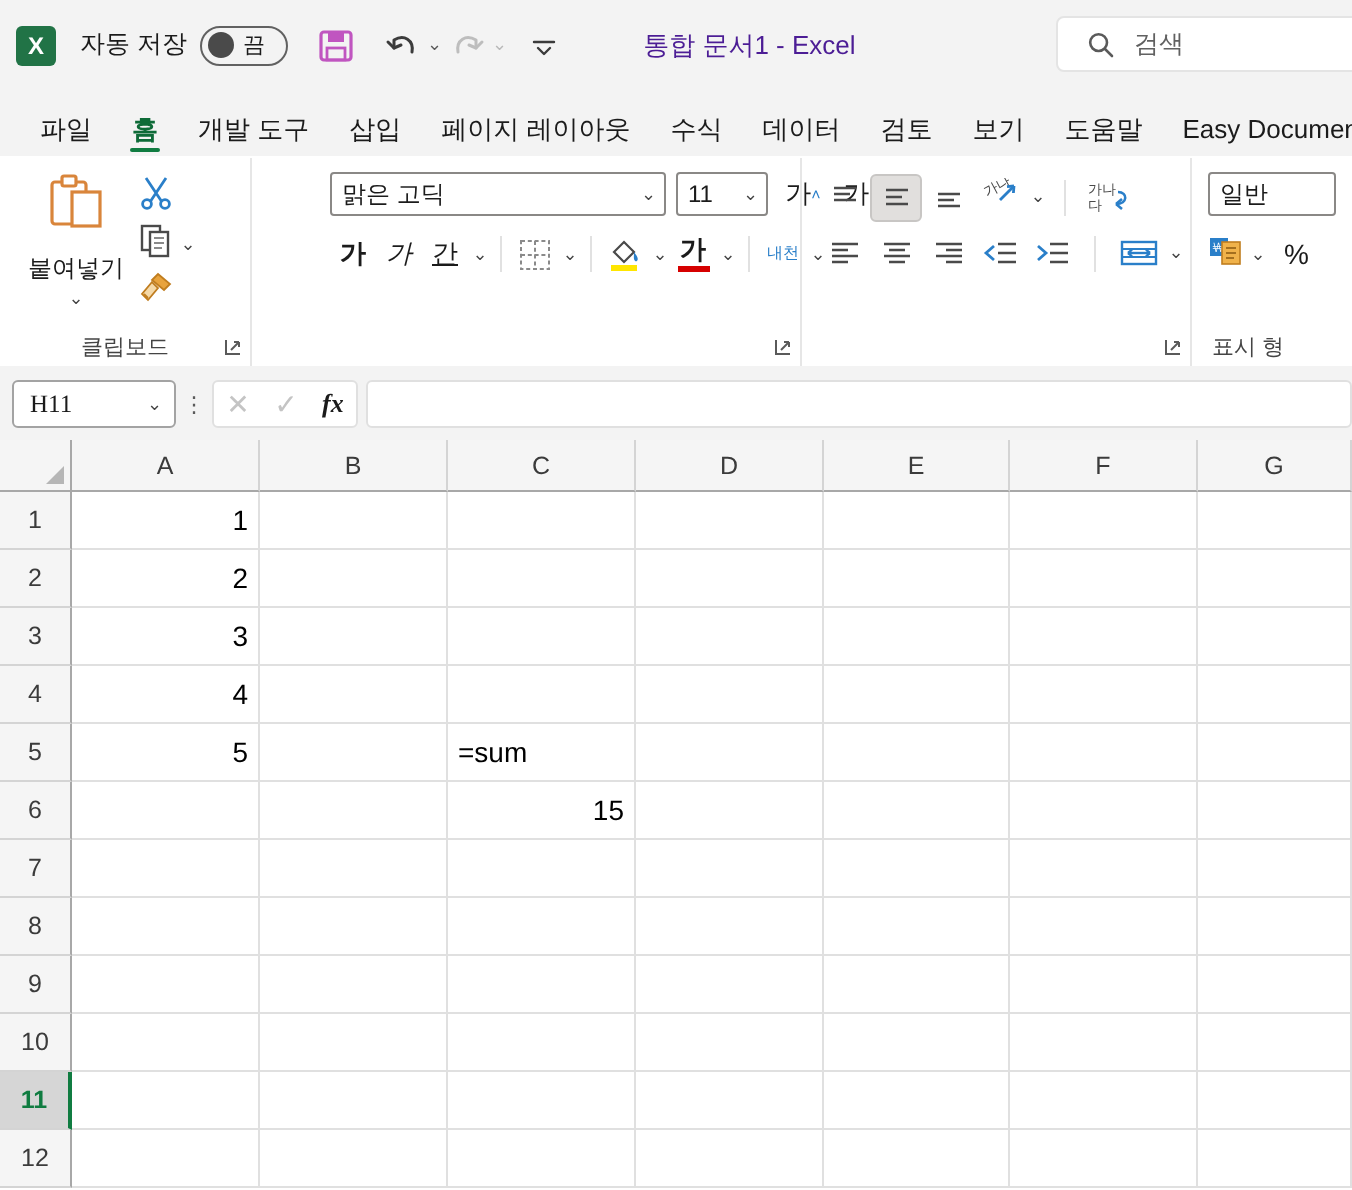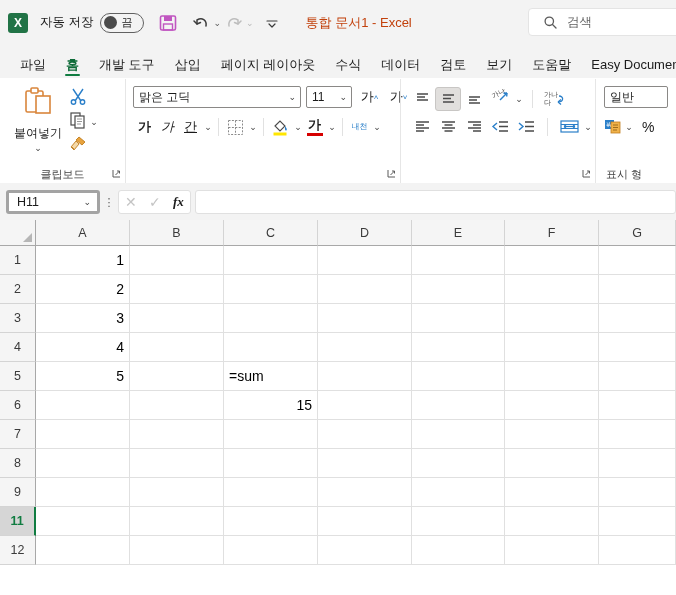--- a/index.html
+++ b/index.html
@@ -35,21 +35,21 @@
     display: flex; align-items: center; justify-content: center;
     height: 28px; flex: 0 0 auto;
   }
   .save-ic { width: 28px; margin-left: 10px; }
   .undo-ic { width: 22px; margin-left: 8px; }
   .redo-ic { width: 22px; margin-left: 2px; }
   .caret-sm { font-size: 9px; color: #5a5a5a; margin-left: 1px; }
   .caret-sm.dim { color: #b9b9b9; }
   .more-ic { width: 20px; margin-left: 8px; font-size: 11px; color: #444; }
   .doc-title {
-    font-size: 13px; color: #c2410c; margin-left: 24px; white-space: nowrap;
+    font-size: 13px; color: #4c1d95; margin-left: 40px; white-space: nowrap;
   }
   .searchbox {
     position: absolute; left: 528px; top: 8px;
     width: 200px; height: 28px; background: #ffffff; border-radius: 4px;
     border: 1px solid #e4e4e4;
     display: flex; align-items: center; padding-left: 14px;
   }
   .searchbox .mag { width: 15px; height: 15px; flex: 0 0 auto; }
   .searchbox .sph { font-size: 12.5px; color: #616161; margin-left: 9px; }
 
@@ -92,21 +92,21 @@
   .paste-btn {
     width: 60px; display: flex; flex-direction: column; align-items: center;
     padding-top: 2px;
   }
   .paste-btn .lbl { font-size: 12px; color: #1b1b1b; margin-top: 2px; }
   .paste-btn .cv { font-size: 9px; color: #444; line-height: 6px; margin-top: 3px; }
   .clip-side { display: flex; flex-direction: column; padding-top: 4px; gap: 2px; }
   .clip-side .row { display: flex; align-items: center; height: 22px; }
 
   
-  .g-font { width: 275px; }
+  .g-font { width: 275px; padding-left: 32px; }
   .g-font .gbody { flex-direction: column; padding: 6px 0 0 7px; }
   .fr1 { display: flex; align-items: center; height: 24px; }
   .fr2 { display: flex; align-items: center; height: 26px; margin-top: 5px; }
   .combo {
     height: 22px; border: 1px solid #8a8886; border-radius: 2px; background: #fff;
     display: flex; align-items: center; justify-content: space-between;
     padding: 0 4px 0 5px; font-size: 12px; color: #1b1b1b;
   }
   .combo.fname { width: 168px; }
   .combo.fsize { width: 46px; margin-left: 5px; }
@@ -140,23 +140,23 @@
   }
   .nr2 { display: flex; align-items: center; height: 26px; margin-top: 6px; }
   .pct { font-size: 14px; color: #1b1b1b; margin-left: 8px; }
 
   
   .fbar {
     height: 38px; background: #f3f3f3; display: flex; align-items: center;
     padding: 0 0 0 6px;
   }
   .namebox {
-    width: 94px; height: 24px; background: #fff; border: 3px solid #a3a3a3;
+    width: 82px; height: 24px; background: #fff; border: 1px solid #a3a3a3;
     border-radius: 3px; display: flex; align-items: center; justify-content: space-between;
-    padding: 0 6px 0 8px; font-size: 12.5px; color: #1b1b1b;
+    padding: 0 6px 0 8px; font-size: 12.5px; color: #1b1b1b; font-family: Liberation Serif, serif;
   }
   .vdots { width: 18px; text-align: center; font-size: 11px; color: #5a5a5a; letter-spacing: 0; }
   .fbtns {
     height: 24px; width: 73px; background: #fff; border: 1px solid #e0e0e0; border-radius: 3px;
     display: flex; align-items: center; justify-content: space-around;
   }
   .fbtns .b { font-size: 14px; }
   .fx { font-size: 13px; font-style: italic; font-weight: bold; color: #1b1b1b; font-family: "Liberation Serif", serif; }
   .finput {
     flex: 1; height: 24px; background: #fff; border: 1px solid #e0e0e0; border-radius: 3px;
@@ -627,20 +627,30 @@
       <div class="rowhdr">9</div>
       <div class="cell" style="width:94px;"></div>
       <div class="cell" style="width:94px;"></div>
       <div class="cell" style="width:94px;"></div>
       <div class="cell" style="width:94px;"></div>
       <div class="cell" style="width:93px;"></div>
       <div class="cell" style="width:94px;"></div>
       <div class="cell" style="width:77px;"></div>
     </div>
 
+    <div class="gridrow">
+      <div class="rowhdr">10</div>
+      <div class="cell" style="width:94px;"></div>
+      <div class="cell" style="width:94px;"></div>
+      <div class="cell" style="width:94px;"></div>
+      <div class="cell" style="width:94px;"></div>
+      <div class="cell" style="width:93px;"></div>
+      <div class="cell" style="width:94px;"></div>
+      <div class="cell" style="width:77px;"></div>
+    </div>
 
     <div class="gridrow">
       <div class="rowhdr active">11</div>
       <div class="cell" style="width:94px;"></div>
       <div class="cell" style="width:94px;"></div>
       <div class="cell" style="width:94px;"></div>
       <div class="cell" style="width:94px;"></div>
       <div class="cell" style="width:93px;"></div>
       <div class="cell" style="width:94px;"></div>
       <div class="cell" style="width:77px;"></div>

